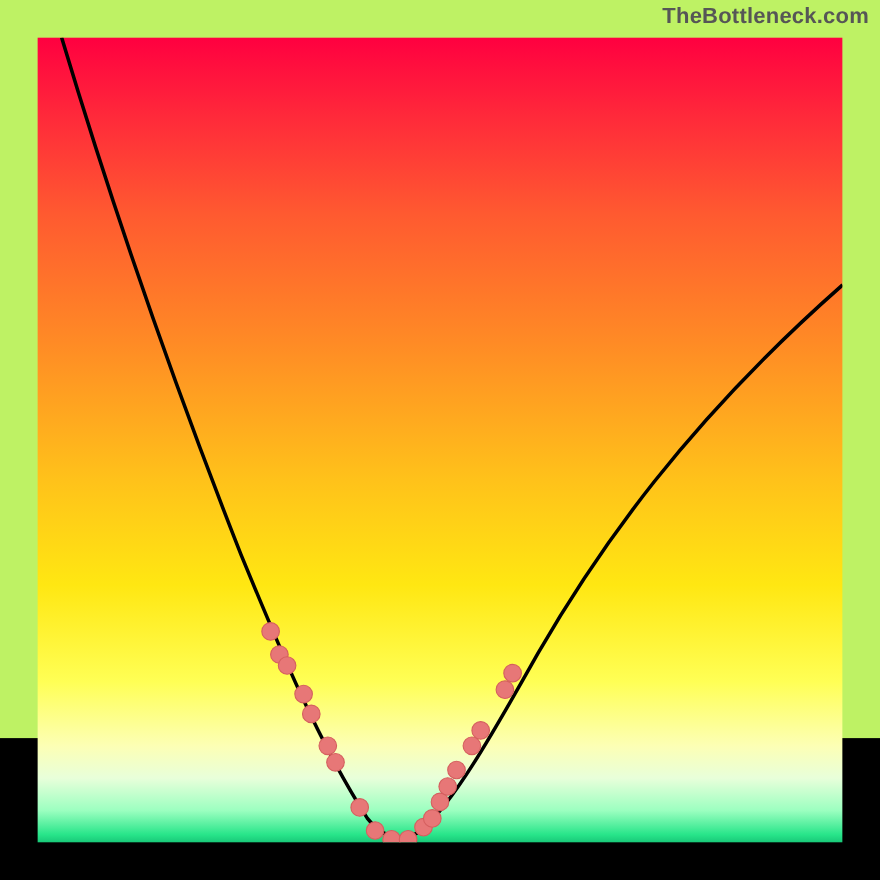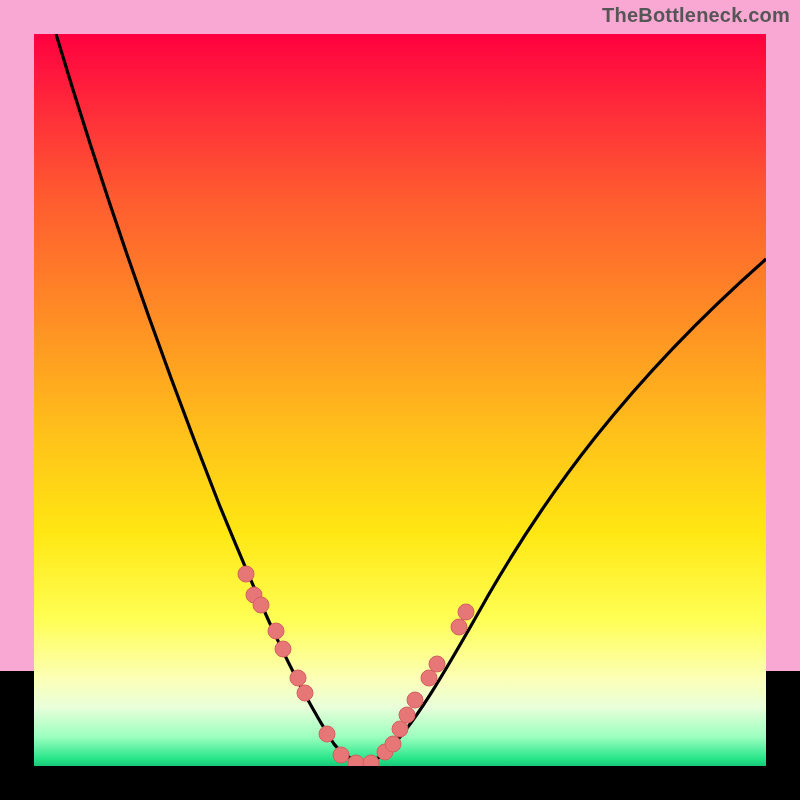--- a/index.html
+++ b/index.html
@@ -9,21 +9,21 @@
     height: 800px;
     background: #000;
     overflow: hidden;
   }
   .frame {
     position: absolute;
     left: 0;
     top: 0;
     width: 800px;
     height: 671px;
-    background: #f9a8d4;
+    background: #bef264;
   }
   .plot {
     position: absolute;
     left: 34px;
     top: 34px;
     width: 732px;
     height: 732px;
     overflow: hidden;
   }
   .gradient {

